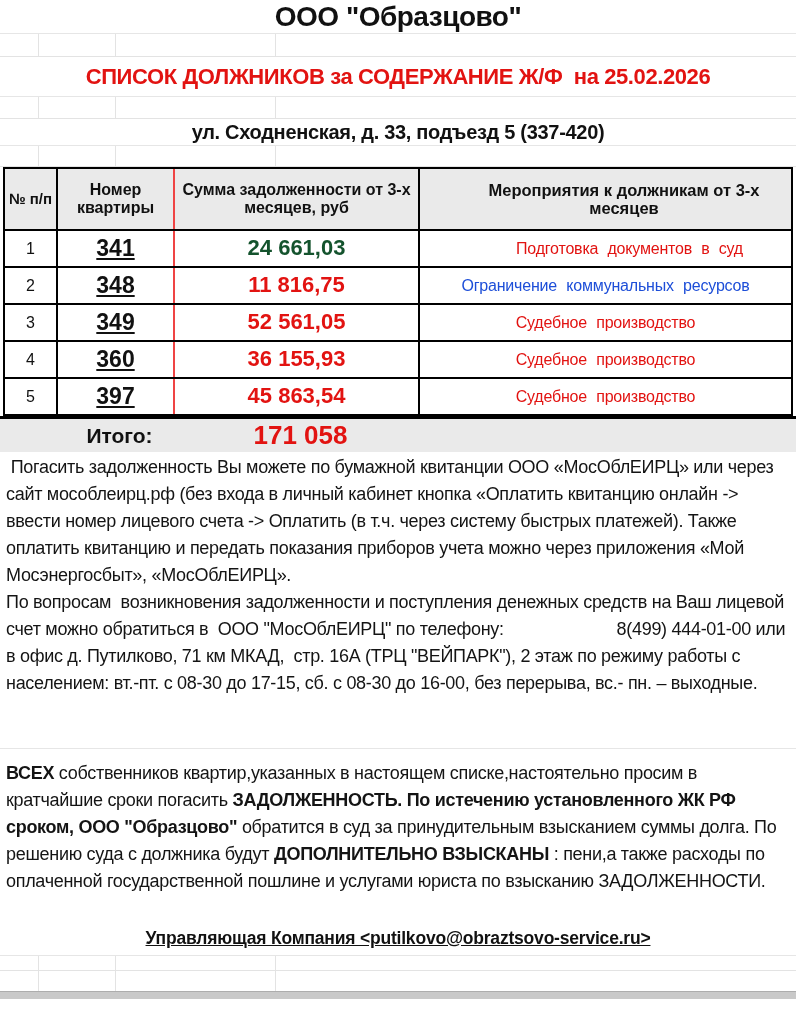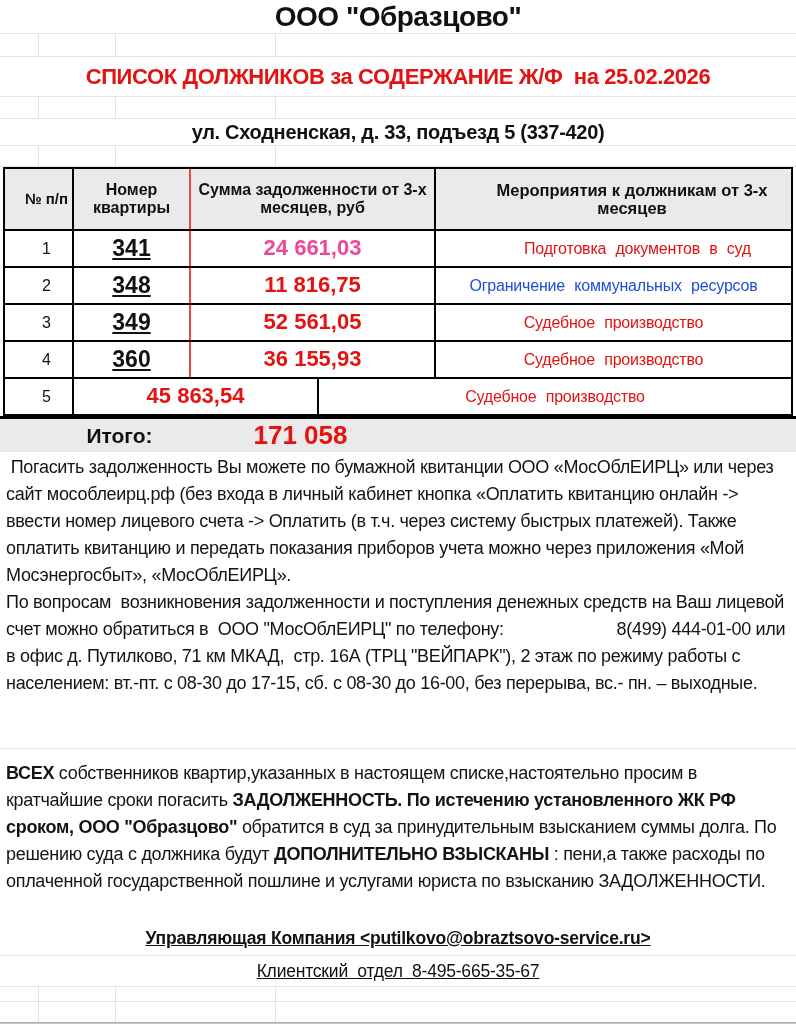--- a/index.html
+++ b/index.html
@@ -30,21 +30,21 @@
 
   
   .dtable { margin:0 3px; }
   .thead { display:flex; height:64px; background:#eaeaea;
     border:2px solid #000; }
   .thead .cell { font-weight:bold; }
   .trow { display:flex; height:37px; border-left:2px solid #000; border-right:2px solid #000;
     border-bottom:2px solid #000; }
   .cell { display:flex; align-items:center; justify-content:center; text-align:center;
     padding:1px 3px; line-height:1.12; }
-  .c1 { width:53px; border-right:2px solid #000; font-size:15px;margin-left:16px; }
+  .c1 { width:53px; border-right:2px solid #000; font-size:15px; }
   .c2 { width:117px; border-right:2px solid #ef4444; }
   .c3 { width:245px; border-right:2px solid #000; }
   .c4 { flex:1; }
   .thead .c2, .thead .c3 { font-size:16px; }
   .thead .c4 { font-size:16.5px;padding-left:40px; }
   .idx { font-size:16px; }
   .apt { font-size:23px; font-weight:bold;text-decoration:underline; }
   .amt { font-size:22px; font-weight:bold; }
   .act { font-size:16px; word-spacing:5px; letter-spacing:-0.2px; }
   .total-row { height:36px; margin:0 -3px; background:#eaeaea;
@@ -102,21 +102,21 @@
     <div class="thead">
       <div class="cell c1">№ п/п</div>
       <div class="cell c2">Номер квартиры</div>
       <div class="cell c3">Сумма  задолженности от  3-х месяцев, руб</div>
       <div class="cell c4">Мероприятия к должникам от 3-х месяцев</div>
     </div>
 
     <div class="trow">
       <div class="cell c1 idx">1</div>
       <div class="cell c2 apt">341</div>
-      <div class="cell c3 amt" style="color: #ec4899;">24 661,03</div>
+      <div class="cell c3 amt" style="color: #14532d;">24 661,03</div>
       <div class="cell c4 act" style="color: rgb(226, 19, 17); margin-left: 48px;">Подготовка  документов   в суд</div>
     </div>
 
     <div class="trow">
       <div class="cell c1 idx">2</div>
       <div class="cell c2 apt">348</div>
       <div class="cell c3 amt" style="color: rgb(226, 19, 17);">11 816,75</div>
       <div class="cell c4 act" style="color: #1d4ed8;">Ограничение  коммунальных  ресурсов</div>
     </div>
 
@@ -129,20 +129,21 @@
 
     <div class="trow">
       <div class="cell c1 idx">4</div>
       <div class="cell c2 apt">360</div>
       <div class="cell c3 amt" style="color: rgb(226, 19, 17);">36 155,93</div>
       <div class="cell c4 act" style="color: rgb(226, 19, 17);">Судебное производство</div>
     </div>
 
     <div class="trow">
       <div class="cell c1 idx">5</div>
+      <div class="cell c2 apt">397</div>
       <div class="cell c3 amt" style="color: rgb(226, 19, 17);">45 863,54</div>
       <div class="cell c4 act" style="color: rgb(226, 19, 17);">Судебное производство</div>
     </div>
 
     <div class="total-row">
       <div class="total-label">Итого:</div>
       <div class="total-value" style="color: rgb(226, 19, 17);">171 058</div>
     </div>
   </div>
 
@@ -150,21 +151,18 @@
 
   <div class="para p2">По вопросам  возникновения задолженности и поступления денежных средств на Ваш лицевой счет можно обратиться в  ООО "МосОблЕИРЦ" по телефону:                        8(499) 444-01-00 или в офис д. Путилково, 71 км МКАД,  стр. 16А (ТРЦ "ВЕЙПАРК"), 2 этаж по режиму работы с населением: вт.-пт. с 08-30 до 17-15, сб. с 08-30 до 16-00, без перерыва, вс.- пн. – выходные.</div>
 
   <div class="para-spacer"></div>
 
   <div class="para p3"><span class="bseg">ВСЕХ</span><span> собственников квартир,указанных в настоящем списке,настоятельно просим в кратчайшие сроки погасить </span><span class="bseg">ЗАДОЛЖЕННОСТЬ.  По истечению установленного ЖК РФ сроком, ООО "Образцово"</span><span> обратится в суд за принудительным взысканием суммы долга. По решению суда с должника будут </span><span class="bseg">ДОПОЛНИТЕЛЬНО ВЗЫСКАНЫ</span><span> : пени,а также расходы по оплаченной государственной пошлине и услугами юриста по взысканию ЗАДОЛЖЕННОСТИ.</span></div>
 
   <div class="footer-row f1">
     <span class="footer-text">Управляющая Компания &lt;putilkovo@obraztsovo-service.ru&gt;</span>
   </div>
-  <div class="footer-row f2">
-    <span class="footer-text">Клиентский  отдел  8-495-665-35-67</span>
-  </div>
 
   <div class="grid-row bgr1"></div>
   <div class="grid-row bgr2"></div>
   <div class="bottom-strip"></div>
 
 </div>
 
 </body></html>

